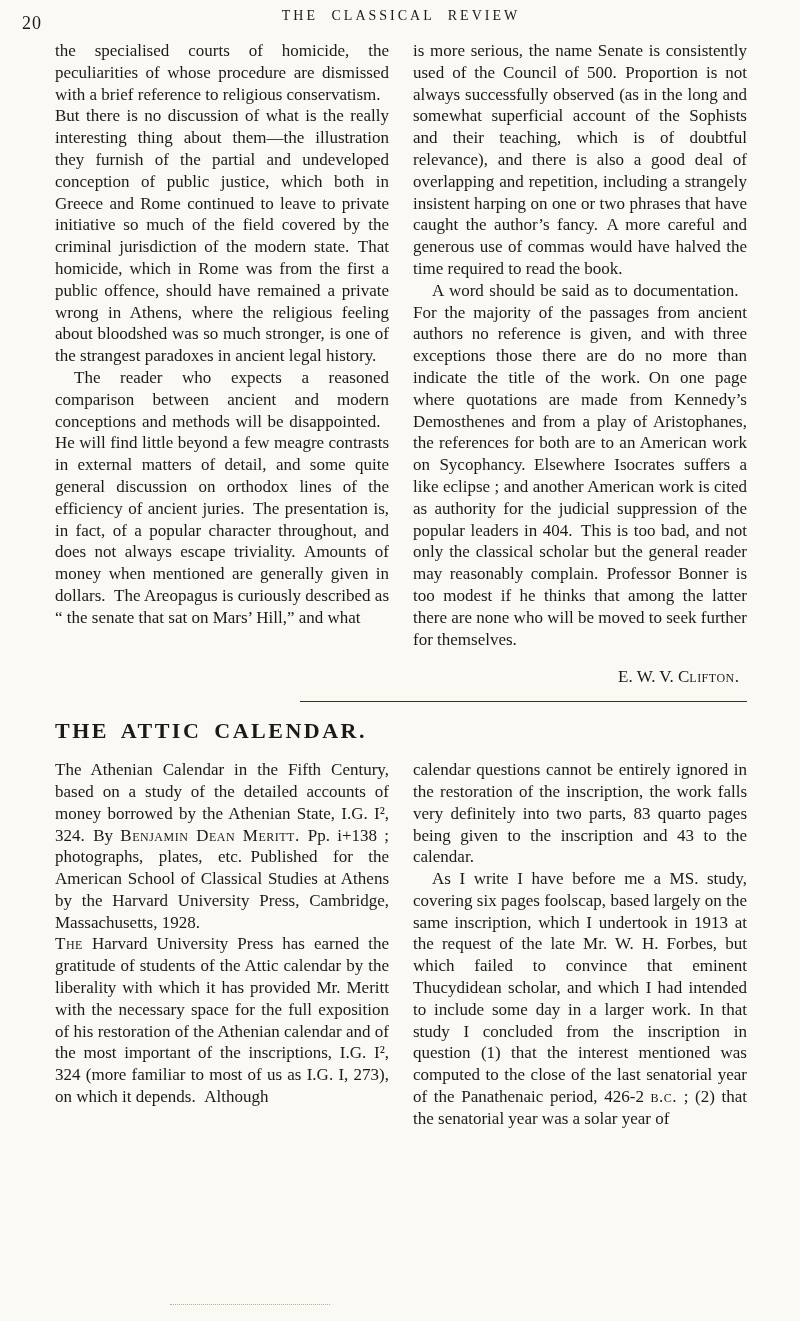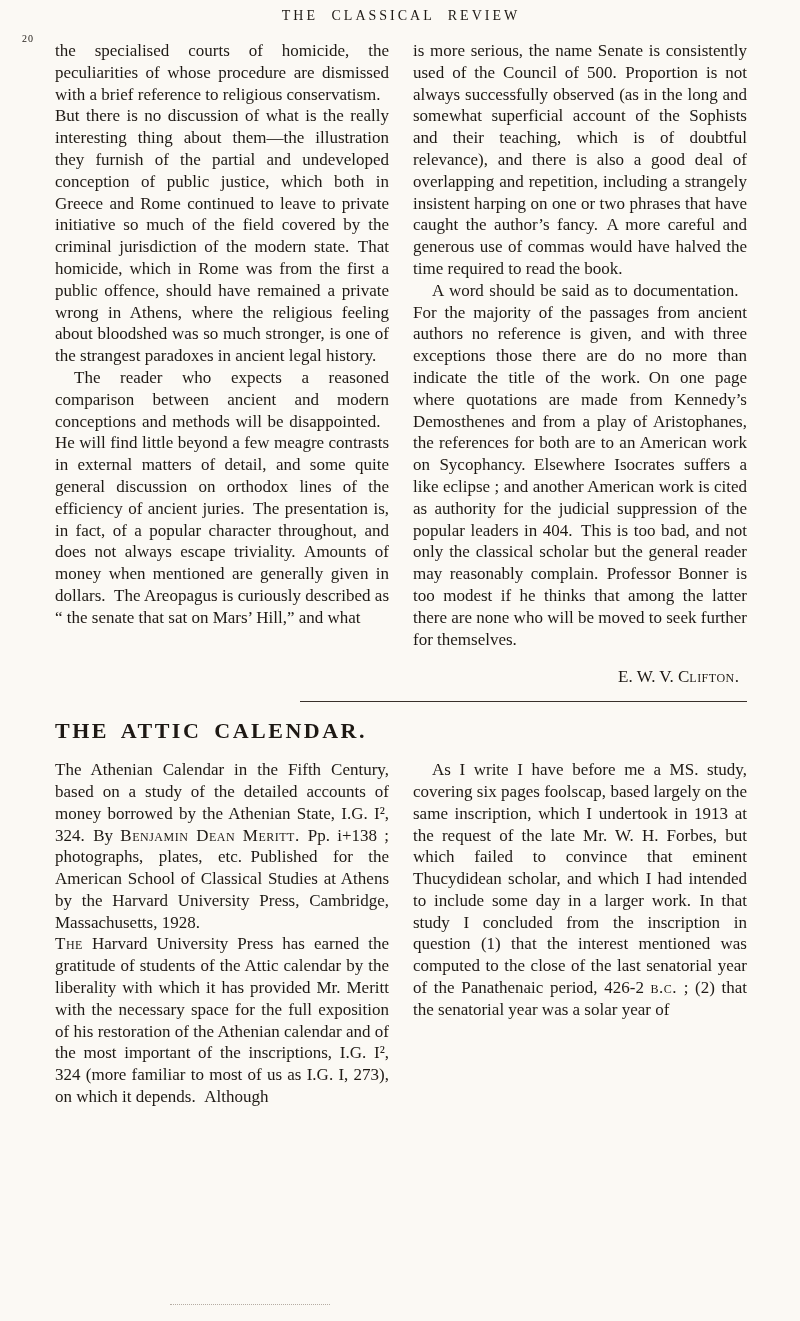--- a/index.html
+++ b/index.html
@@ -12,24 +12,23 @@
     background: #fbf9f4;
     color: #1e1914;
     font-family: "Liberation Serif", "DejaVu Serif", serif;
     overflow: hidden;
   }
   .page-header { position: relative; height: 34px; }
   .page-number {
     position: absolute;
     left: -33px;
     top: 7px;
-    font-size: 10px;
+    font-size: 18px;
     font-weight: 400;
     letter-spacing: 1px;
-    margin-top: 20px;
   }
   .journal-title {
     margin: 0;
     padding-top: 2px;
     text-align: center;
     font-size: 14px;
     font-weight: 500;
     letter-spacing: 3px;
     word-spacing: 7px;
   }
@@ -101,20 +100,21 @@
   <div class="divider"></div>
 
   <section class="review">
     <h2 class="article-heading">THE ATTIC CALENDAR.</h2>
     <div class="columns">
       <div class="column">
         <p class="para"><span class="seg-i">The Athenian Calendar in the Fifth Century, based on a study of the detailed accounts of money borrowed by the Athenian State, I.G. I², 324.</span><span> By </span><span class="seg-sc">Benjamin Dean Meritt</span><span>. Pp. i+138 ; photographs, plates, etc. Published for the American School of Classical Studies at Athens by the Harvard University Press, Cambridge, Massachusetts, 1928.</span></p>
         <p class="para"><span class="seg-sc">The</span><span> Harvard University Press has earned the gratitude of students of the Attic calendar by the liberality with which it has provided Mr. Meritt with the necessary space for the full exposition of his restoration of the Athenian calendar and of the most important of the inscriptions, </span><span class="seg-i">I.G. I²</span><span>, 324 (more familiar to most of us as </span><span class="seg-i">I.G. I</span><span>, 273), on which it depends. Although</span></p>
       </div>
       <div class="column">
+        <p class="para"><span>calendar questions cannot be entirely ignored in the restoration of the inscription, the work falls very definitely into two parts, 83 quarto pages being given to the inscription and 43 to the calendar.</span></p>
         <p class="para indent"><span>As I write I have before me a MS. study, covering six pages foolscap, based largely on the same inscription, which I undertook in 1913 at the request of the late Mr. W. H. Forbes, but which failed to convince that eminent Thucydidean scholar, and which I had intended to include some day in a larger work. In that study I concluded from the inscription in question (1) that the interest mentioned was computed to the close of the last senatorial year of the Panathenaic period, 426-2 </span><span class="seg-sc">b.c.</span><span> ; (2) that the senatorial year was a solar year of</span></p>
       </div>
     </div>
   </section>
 
   <div class="scan-artifact"></div>
 
 </div>
 
 </body></html>

